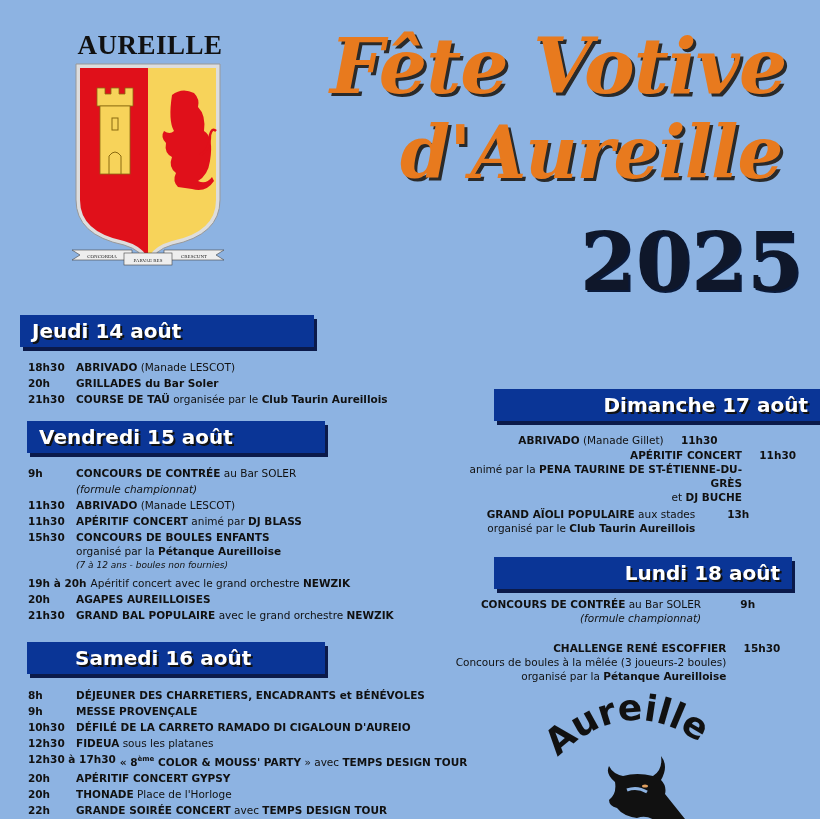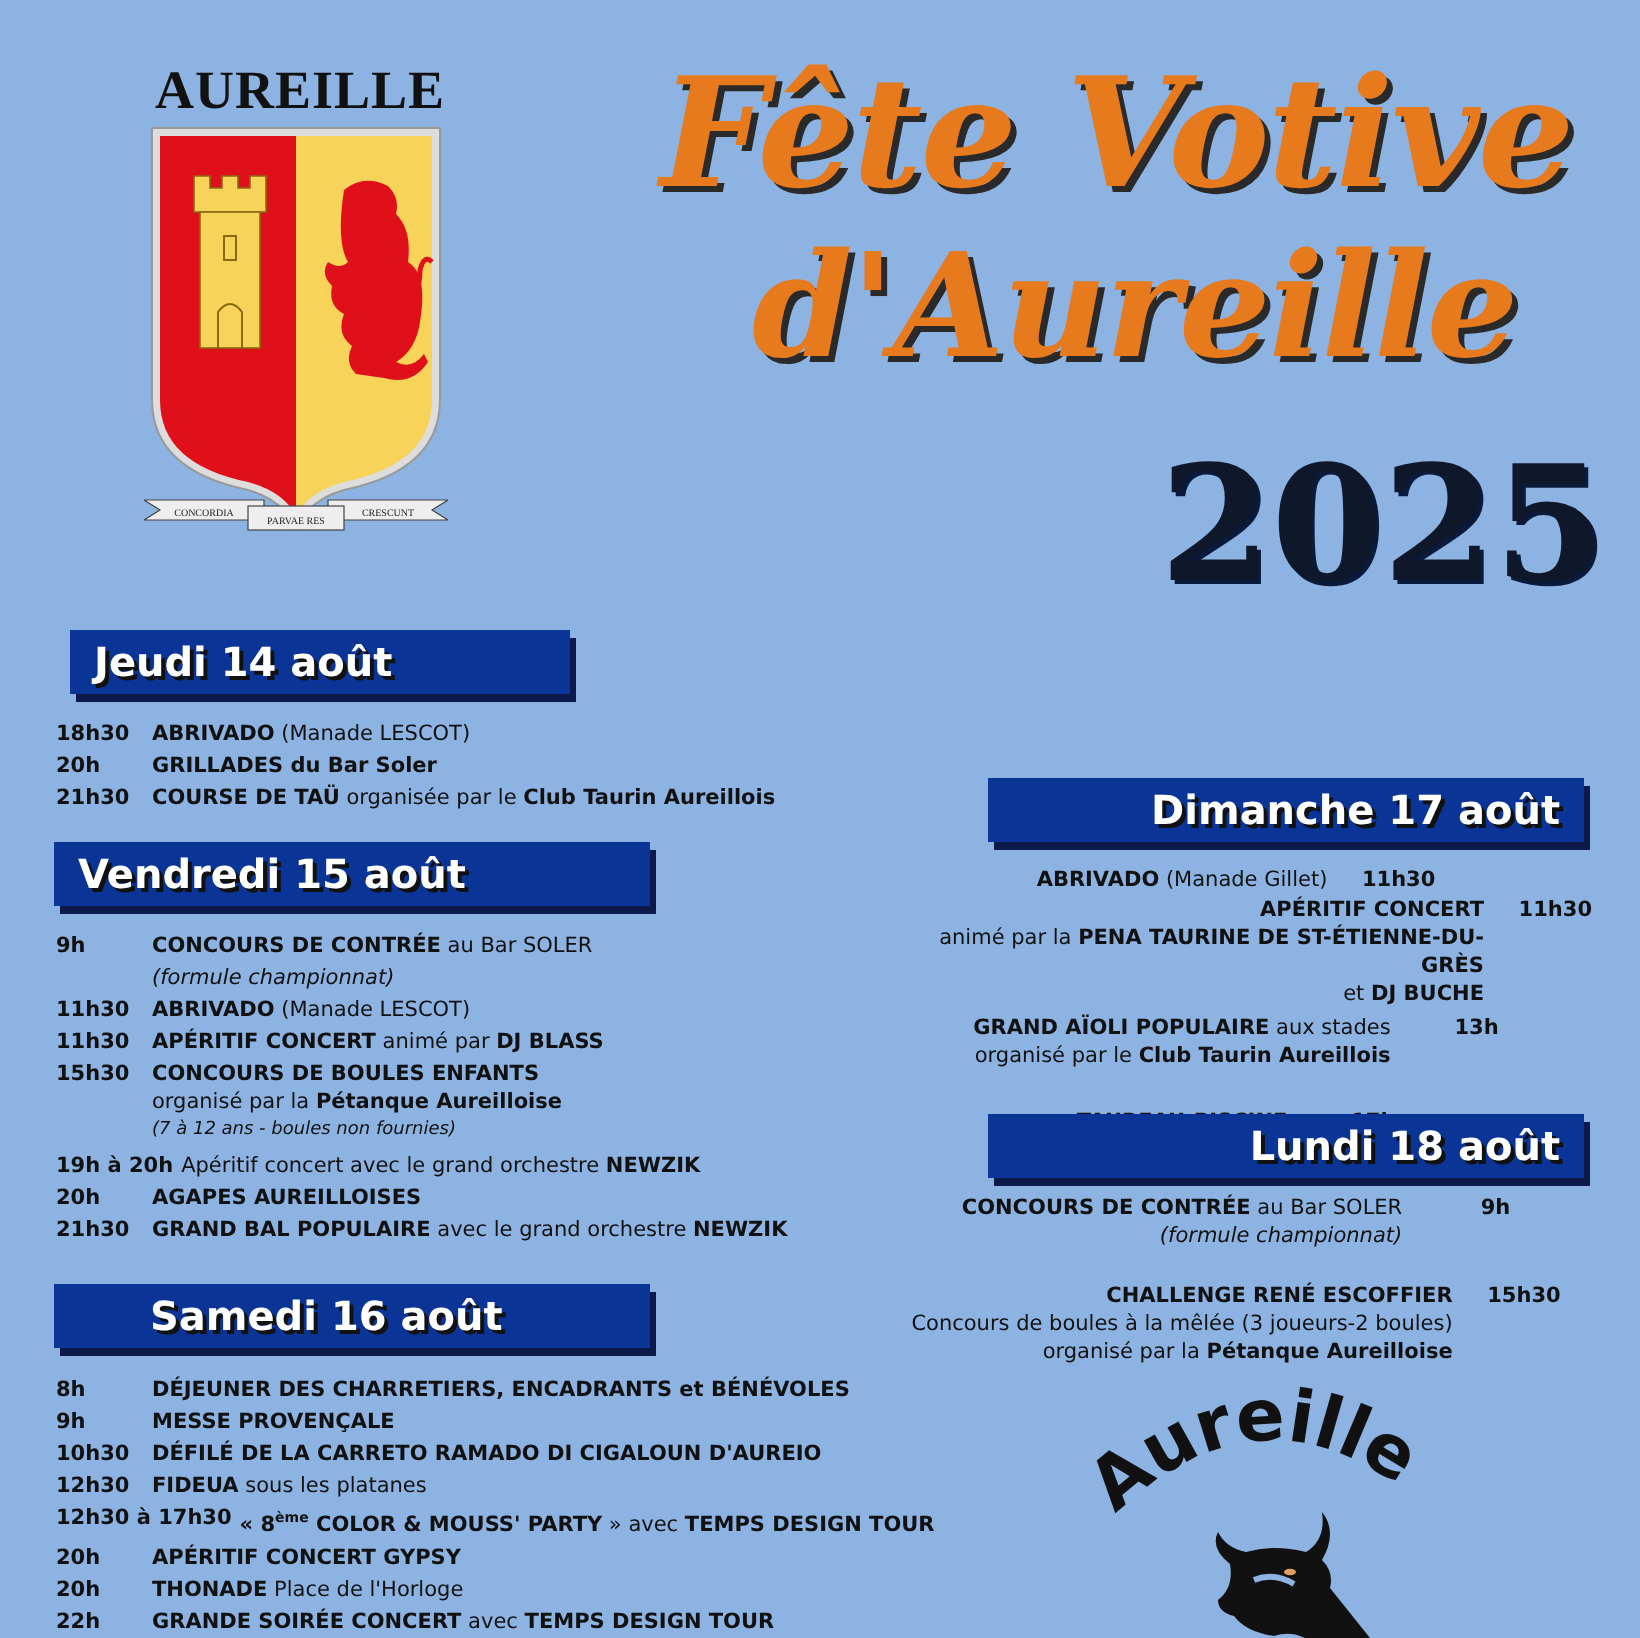--- a/index.html
+++ b/index.html
@@ -21,21 +21,21 @@
   .crest { left: 72px; top: 60px; width: 152px; height: 210px; }
 
   
   .title-line {
     font-family: "DejaVu Serif", serif; font-weight: bold; font-style: italic;
     color: #e87a1e;
     text-shadow: 3px 3px 0 #2a2a2a;
     white-space: nowrap;
   }
   .t1 { left: 330px; top: 22px; font-size: 76px; letter-spacing: -1px; }
-  .t2 { left: 376px; top: 110px; font-size: 72px; letter-spacing: -1px; }
+  .t2 { left: 400px; top: 110px; font-size: 72px; letter-spacing: -1px; }
   .year {
     left: 580px; top: 215px;
     font-family: "DejaVu Serif", serif; font-weight: bold;
     font-size: 80px; color: #0f172a;
     text-shadow: 2px 2px 0 #0a1a3a;
   }
 
   
   .banner {
     height: 32px; background: #0a3596;
@@ -90,21 +90,21 @@
   <rect x="52" y="193" width="48" height="12" fill="#eee" stroke="#444" stroke-width="0.6"></rect>
   <text x="30" y="198" font-size="5" text-anchor="middle" font-family="Liberation Serif, serif" fill="#222">CONCORDIA</text>
   <text x="76" y="202" font-size="5" text-anchor="middle" font-family="Liberation Serif, serif" fill="#222">PARVAE RES</text>
   <text x="122" y="198" font-size="5" text-anchor="middle" font-family="Liberation Serif, serif" fill="#222">CRESCUNT</text>
 </svg>
 
 <div class="abs title-line t1">Fête Votive</div>
 <div class="abs title-line t2">d'Aureille</div>
 <div class="abs year">2025</div>
 
-<div class="abs banner left" style="left:35px; top:315px; width:250px;">Jeudi 14 août</div>
+<div class="abs banner left" style="left:20px; top:315px; width:294px;">Jeudi 14 août</div>
 <div class="abs events" style="left:28px; top:359px; width:420px;">
   <div class="ev">
     <span class="time">18h30</span>
     <span class="desc"><span class="b">ABRIVADO</span><span> (Manade LESCOT)</span></span>
   </div>
   <div class="ev">
     <span class="time">20h</span>
     <span class="desc b">GRILLADES du Bar Soler</span>
   </div>
   <div class="ev">
@@ -174,21 +174,21 @@
   <div class="ev">
       <span class="time">20h</span>
       <span class="desc"><span class="b">THONADE</span><span> Place de l'Horloge</span></span>
     </div>
   <div class="ev">
       <span class="time">22h</span>
       <span class="desc"><span class="b">GRANDE SOIRÉE CONCERT</span><span> avec </span><span class="b">TEMPS DESIGN TOUR</span></span>
     </div>
 </div>
 
-<div class="abs banner right" style="left:494px; top:389px; width:298px;">Dimanche 17 août</div>
+<div class="abs banner right" style="left:494px; top:389px; width:326px;">Dimanche 17 août</div>
 <div class="abs revents" style="left:440px; top:432px; width:356px;">
   <div class="rev">
     <span class="desc"><span class="b">ABRIVADO</span><span> (Manade Gillet)</span></span>
     <span class="time">11h30</span>
   </div>
   <div class="rev" style="line-height:14px;">
     <span class="desc">
         <span class="b sub">APÉRITIF CONCERT</span>
         <span class="sub"><span>animé par la </span><span class="b">PENA TAURINE DE ST-ÉTIENNE-DU-GRÈS</span></span>
         <span class="sub"><span>et </span><span class="b">DJ BUCHE</span></span>

